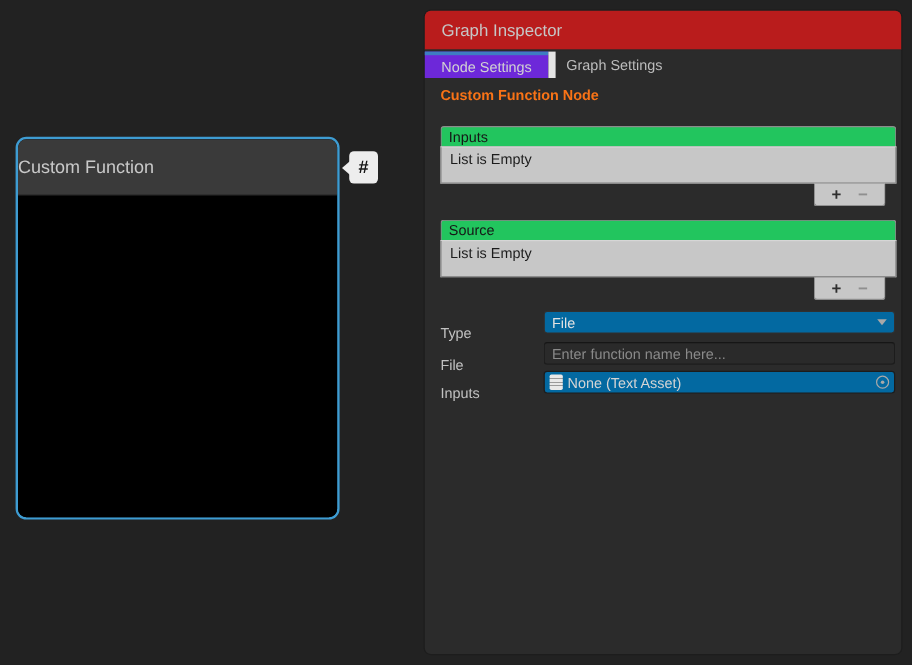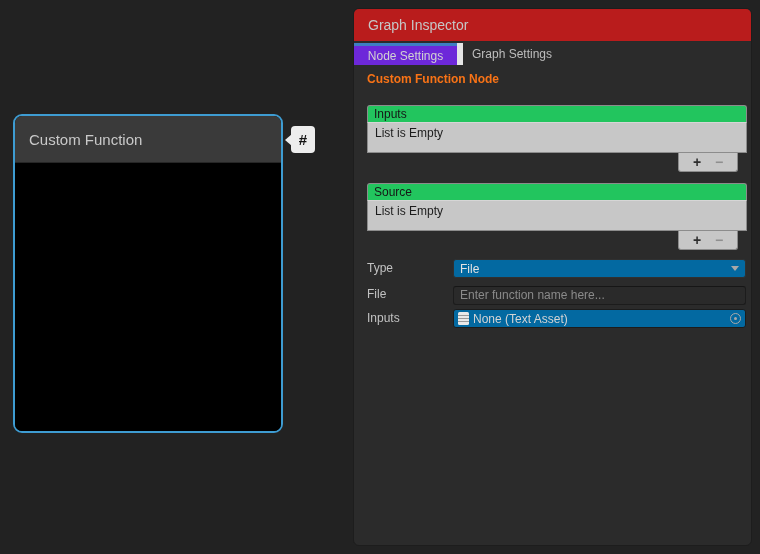--- a/index.html
+++ b/index.html
@@ -4,21 +4,21 @@
 <style>
   * { margin:0; padding:0; box-sizing:border-box; }
   html,body { width:760px; height:554px; background:#222222; overflow:hidden;
               font-family:"Liberation Sans", sans-serif; }
   .stage { position:relative; width:760px; height:554px; background:#222222; }
 
   
   .node { position:absolute; left:13px; top:114px; width:270px; height:319px;
           background:#000; border:2px solid #3E9CD2; border-radius:9px; overflow:hidden; }
   .node-title { height:47px; background:#3A3A3A; border-bottom:1px solid #262626;
-                line-height:47px; padding-left:14px; font-size:15px; color:#C9C9C9; }
+                line-height:47px; font-size:15px; color:#C9C9C9; }
   .node-body { height:100%; background:#000; }
 
   .badge { position:absolute; left:291px; top:126px; width:24px; height:27px;
            background:#EDEDED; border-radius:4px; display:flex; align-items:center;
            justify-content:center; font-size:15px; font-weight:bold; color:#141414; }
   .badge-tail { position:absolute; left:-6px; top:50%; transform:translateY(-50%);
                 width:0; height:0; border-top:6px solid transparent;
                 border-bottom:6px solid transparent; border-right:7px solid #EDEDED; }
 
   
@@ -51,21 +51,21 @@
                   border-radius:0 0 3px 3px; display:flex; align-items:center;
                   justify-content:space-evenly; }
   .btn-add { font-size:14px; font-weight:bold; color:#2E2E2E; line-height:17px; cursor:default; }
   .btn-remove { font-size:14px; font-weight:bold; color:#8F8F8F; line-height:17px; cursor:default; }
 
   
   .prop-row { position:absolute; left:13px; right:7px; height:19px; }
   .row-type   { top:250px; }
   .row-name   { top:276px; }
   .row-source { top:300px; }
-  .prop-label { position:absolute; left:0; top:2px; font-size:12px; color:#C2C2C2; }
+  .prop-label { position:absolute; left:0; top:12px; font-size:12px; color:#C2C2C2; }
   .prop-field { position:absolute; left:86px; width:293px; height:19px; }
 
   .dropdown { background:#0369a1; border:1px solid #303030; border-radius:3px; width:100%;
               height:100%; display:flex; align-items:center; padding:0 6px;
               font-size:12px; color:#E2E2E2; }
   .dropdown-caret { margin-left:auto; width:0; height:0; border-left:4px solid transparent;
                     border-right:4px solid transparent; border-top:5px solid #A8A8A8; }
 
   .text-input { width:100%; height:100%; background:#2A2A2A; border:1px solid #1C1C1C;
                 border-top-color:#161616; border-radius:3px; padding:0 6px; font-size:12px;

